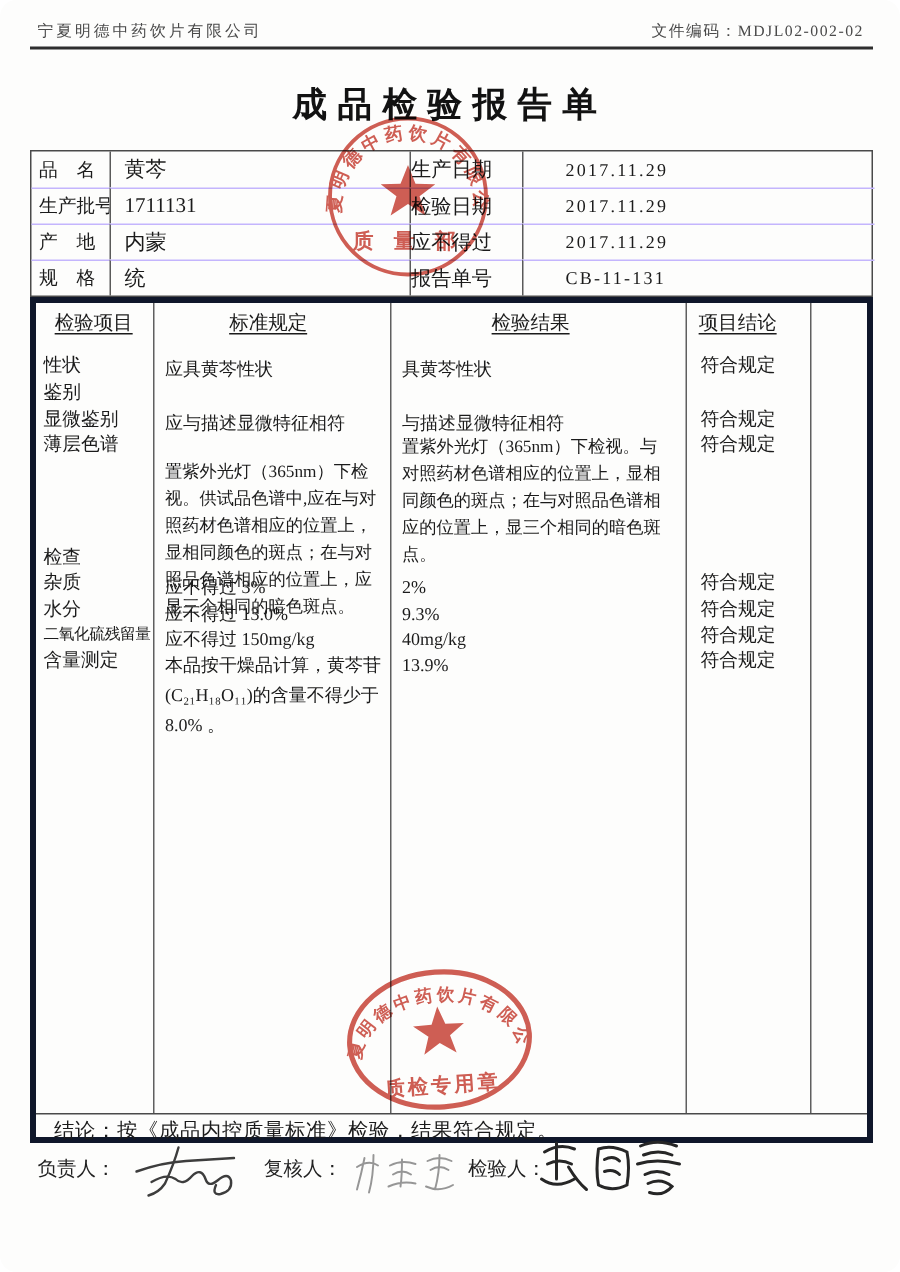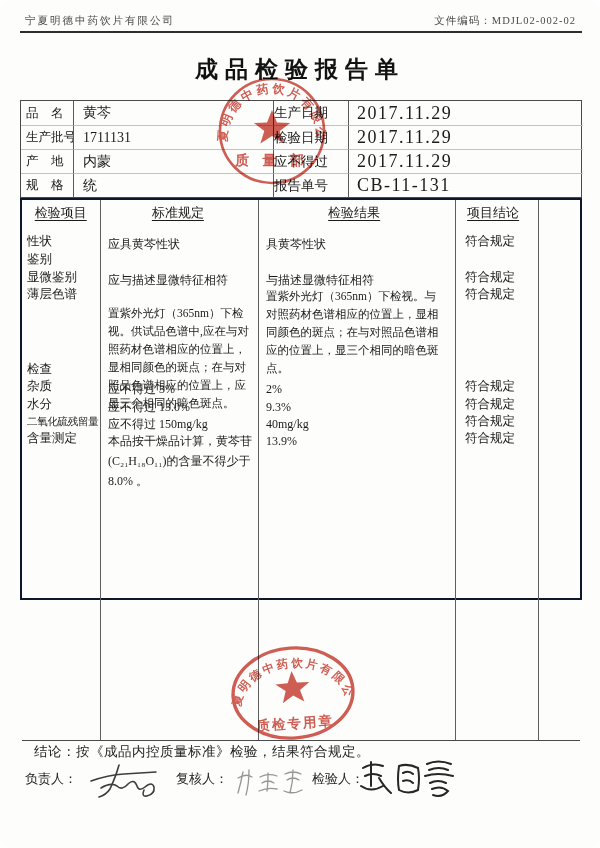--- a/index.html
+++ b/index.html
@@ -17,24 +17,24 @@
   
   .info{position:absolute;left:20px;top:100px;width:562px;height:98px;
         border:1px solid #4a4a4a;display:grid;
         grid-template-columns:52px 200px 75px 235px;grid-template-rows:repeat(4,1fr);box-sizing:border-box;}
   .i-cell{border-left:1px solid #5a5a5a;border-top:1px solid #c4b5fd;
           display:flex;align-items:center;box-sizing:border-box;overflow:hidden;}
   .i-cell.r0{border-top:none;} .i-cell.c0{border-left:none;}
   .i-lab1{font-size:12.5px;padding-left:5px;white-space:pre;}
   .i-val1{font-size:14px;padding-left:9px;}
   .i-lab2{font-size:13.5px;padding-left:0;white-space:nowrap;}
-  .i-val2{font-size:18px;padding-left:8px;letter-spacing:1.5px;}
-  
-  .insp{position:absolute;left:20px;top:198px;width:562px;height:402px;
-        border:2px solid #0f172a;box-sizing:border-box;}
+  .i-val2{font-size:12px;padding-left:28px;letter-spacing:1.5px;}
+  
+  .insp{position:absolute;left:20px;top:198px;width:562px;height:564px;
+        border:4px solid #0f172a;box-sizing:border-box;}
   .insp-head{position:absolute;left:0;top:0;width:100%;height:26px;display:flex;}
   .h-cell{display:flex;align-items:center;justify-content:center;font-size:13px;box-sizing:border-box;}
   .h-cell span{text-decoration:underline;text-underline-offset:3px;}
   .w1{width:78px;} .w2{width:158px;} .w3{width:197px;} .w4{width:83px;} .w5{width:46px;}
   .vline{position:absolute;top:0;width:1px;height:540px;background:#5f5f5f;}
   .vl1{left:78px;} .vl2{left:236px;} .vl3{left:433px;} .vl4{left:516px;}
   .body-col{position:absolute;top:26px;height:514px;box-sizing:border-box;}
   .bc1{left:0;width:78px;} .bc2{left:78px;width:158px;}
   .bc3{left:236px;width:197px;} .bc4{left:433px;width:83px;}
   .cell-text{position:absolute;left:0;box-sizing:border-box;font-size:12.5px;line-height:15px;white-space:nowrap;}

